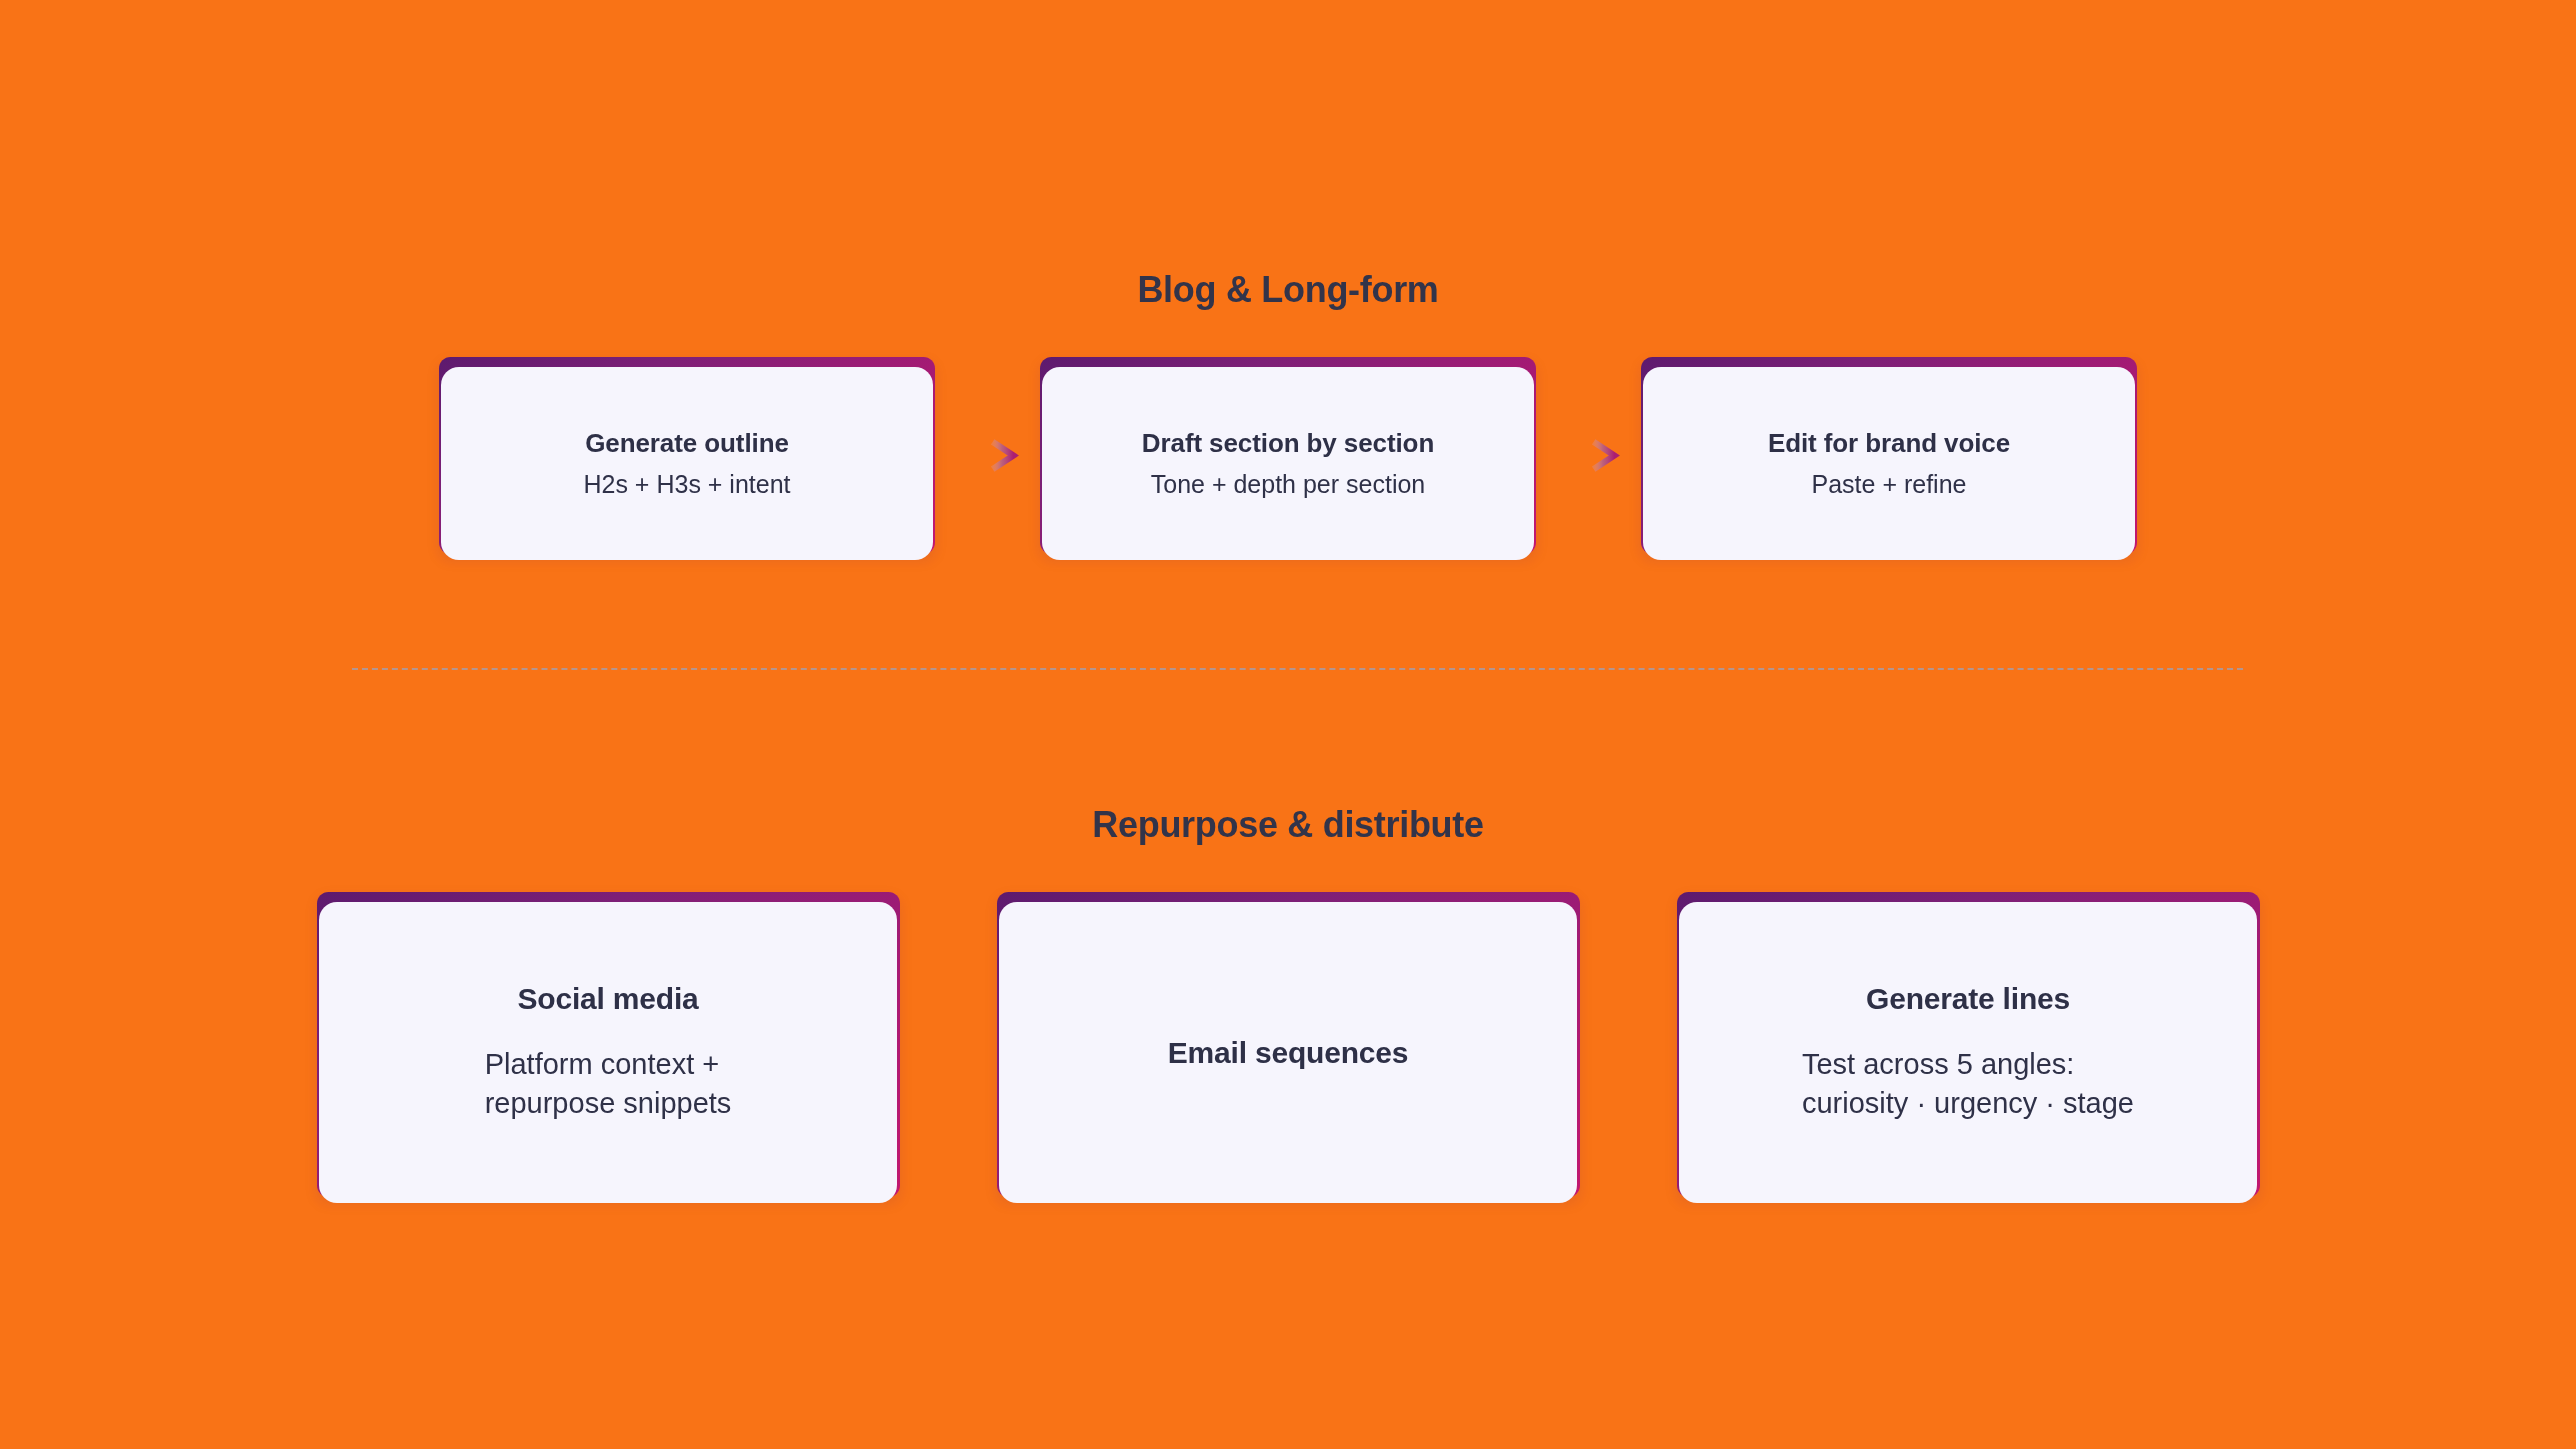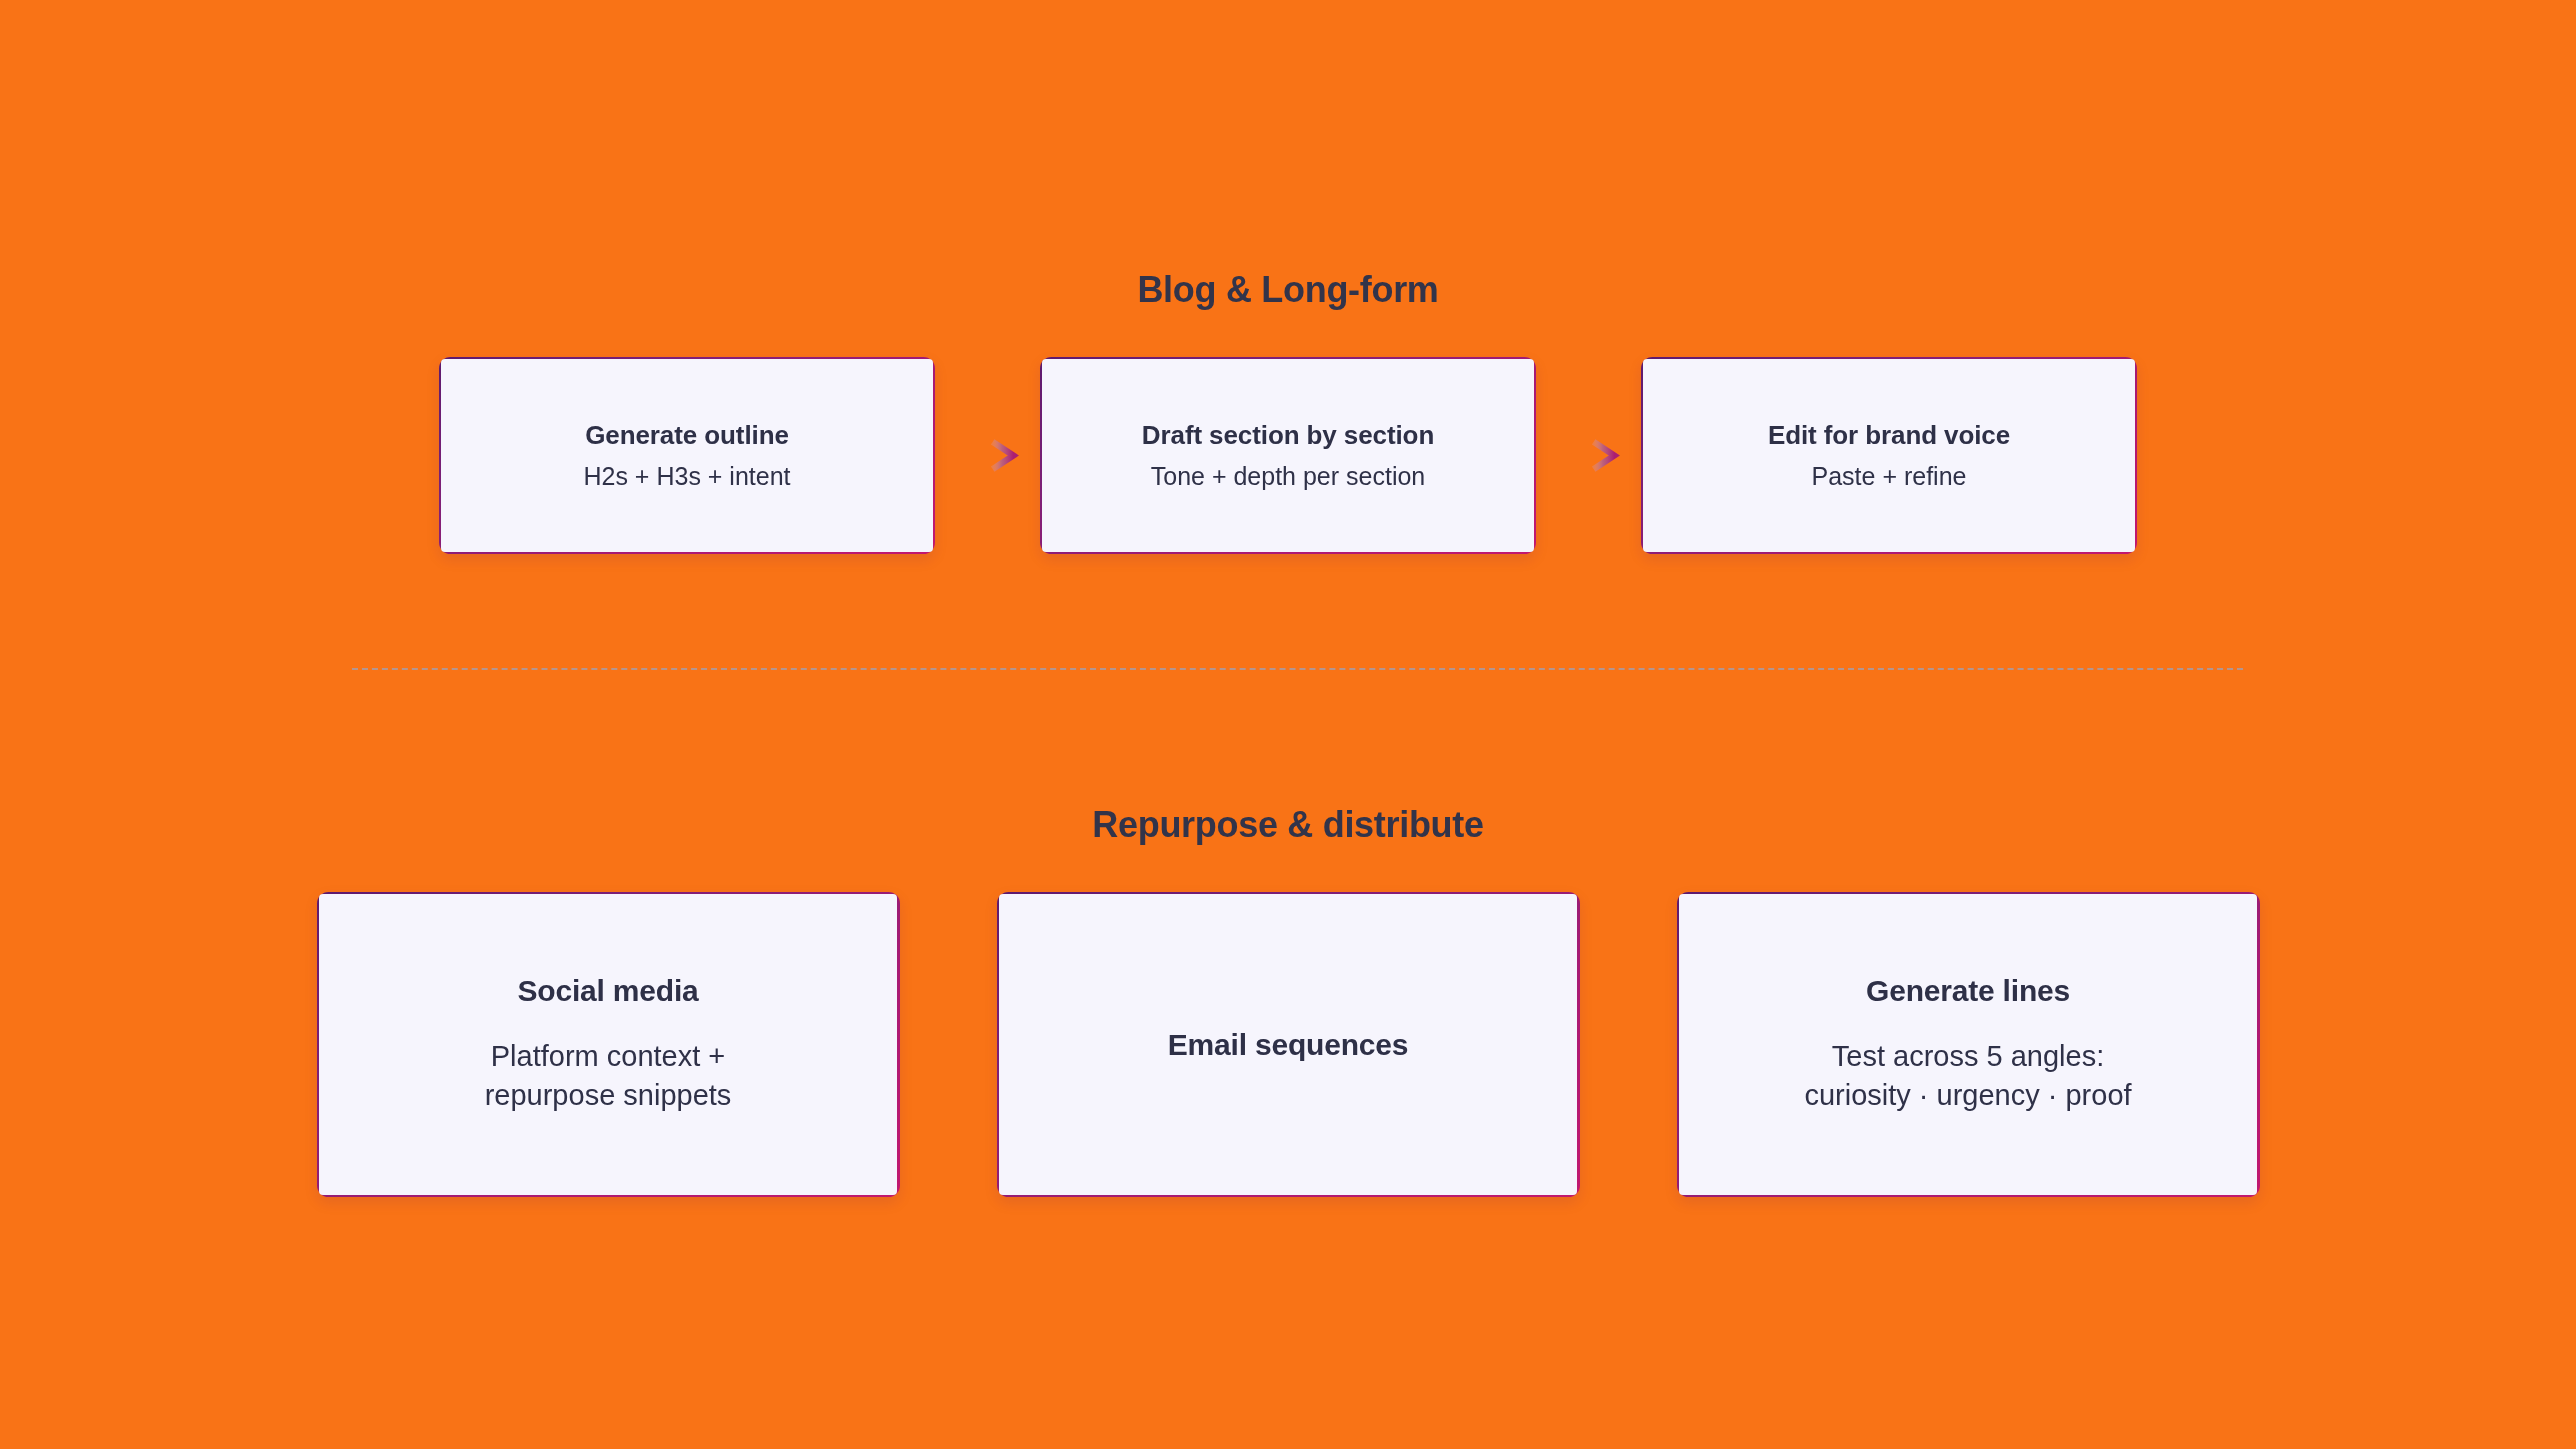--- a/index.html
+++ b/index.html
@@ -60,28 +60,28 @@
     position: relative;
     border-radius: 11.5px;
     padding: 2.3px;
     background: linear-gradient(150deg, #5d1a6e 0%, #7d1f77 28%, #a61a74 62%, #c2186f 100%);
     box-shadow: 0 5.8px 12.6px rgba(110, 30, 100, 0.13);
     flex: 0 0 auto;
   }
   .card-inner {
     width: 100%;
     height: 100%;
-    border-radius: 4px;
+    border-radius: 18px;
     background: #f6f5fd;
     display: flex;
     flex-direction: column;
     align-items: center;
     justify-content: center;
-    text-align: center;
     padding: 0 22px;
+    margin-top: 8px;
   }
 
   .card-top { width: 496px; height: 197px; }
   .card-top .card-inner { gap: 12.6px; }
   .card-top .card-title {
     font-size: 26px;
     font-weight: 700;
     color: #2e3047;
     letter-spacing: -0.1px;
     line-height: 1.1;
@@ -211,21 +211,21 @@
       <div class="card-inner">
         <div class="card-title">Email sequences</div>
       </div>
     </div>
 
     <div class="card card-bottom">
       <div class="card-inner">
         <div class="card-title">Generate lines</div>
         <div class="card-sub">
           <div>Test across 5 angles:</div>
-          <div>curiosity · urgency · proof</div>
+          <div>curiosity · urgency · stage</div>
         </div>
       </div>
     </div>
 
   </div>
 
 </div>
 
 
 </body></html>

